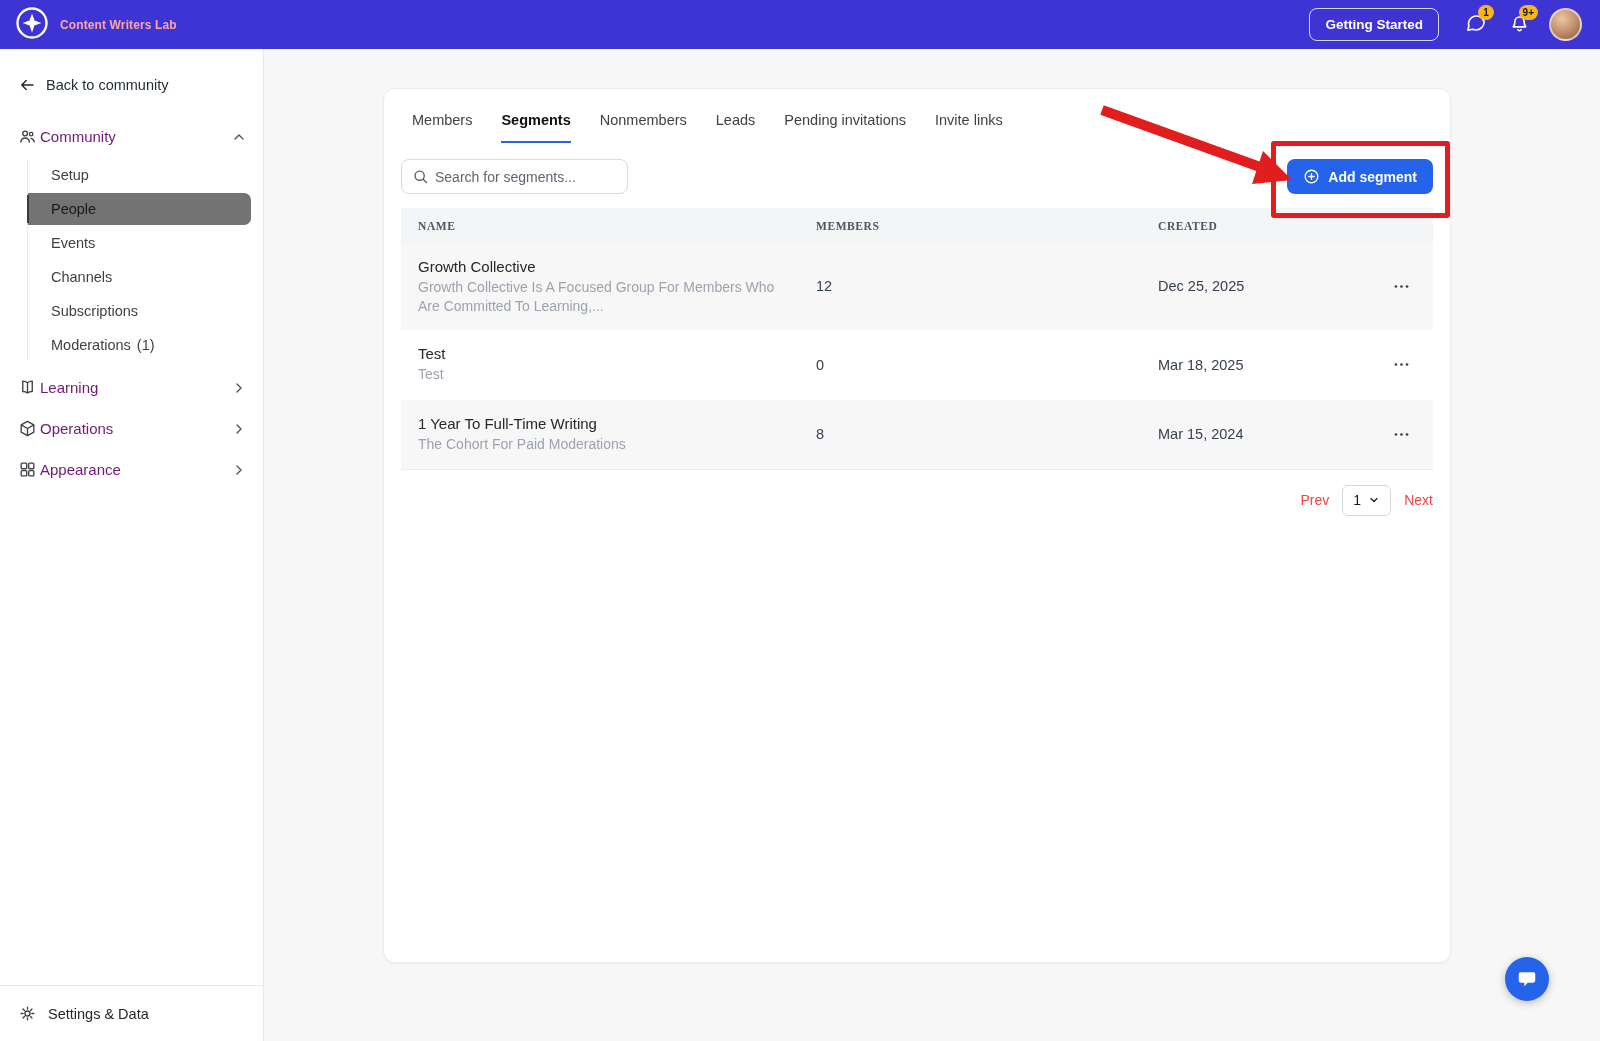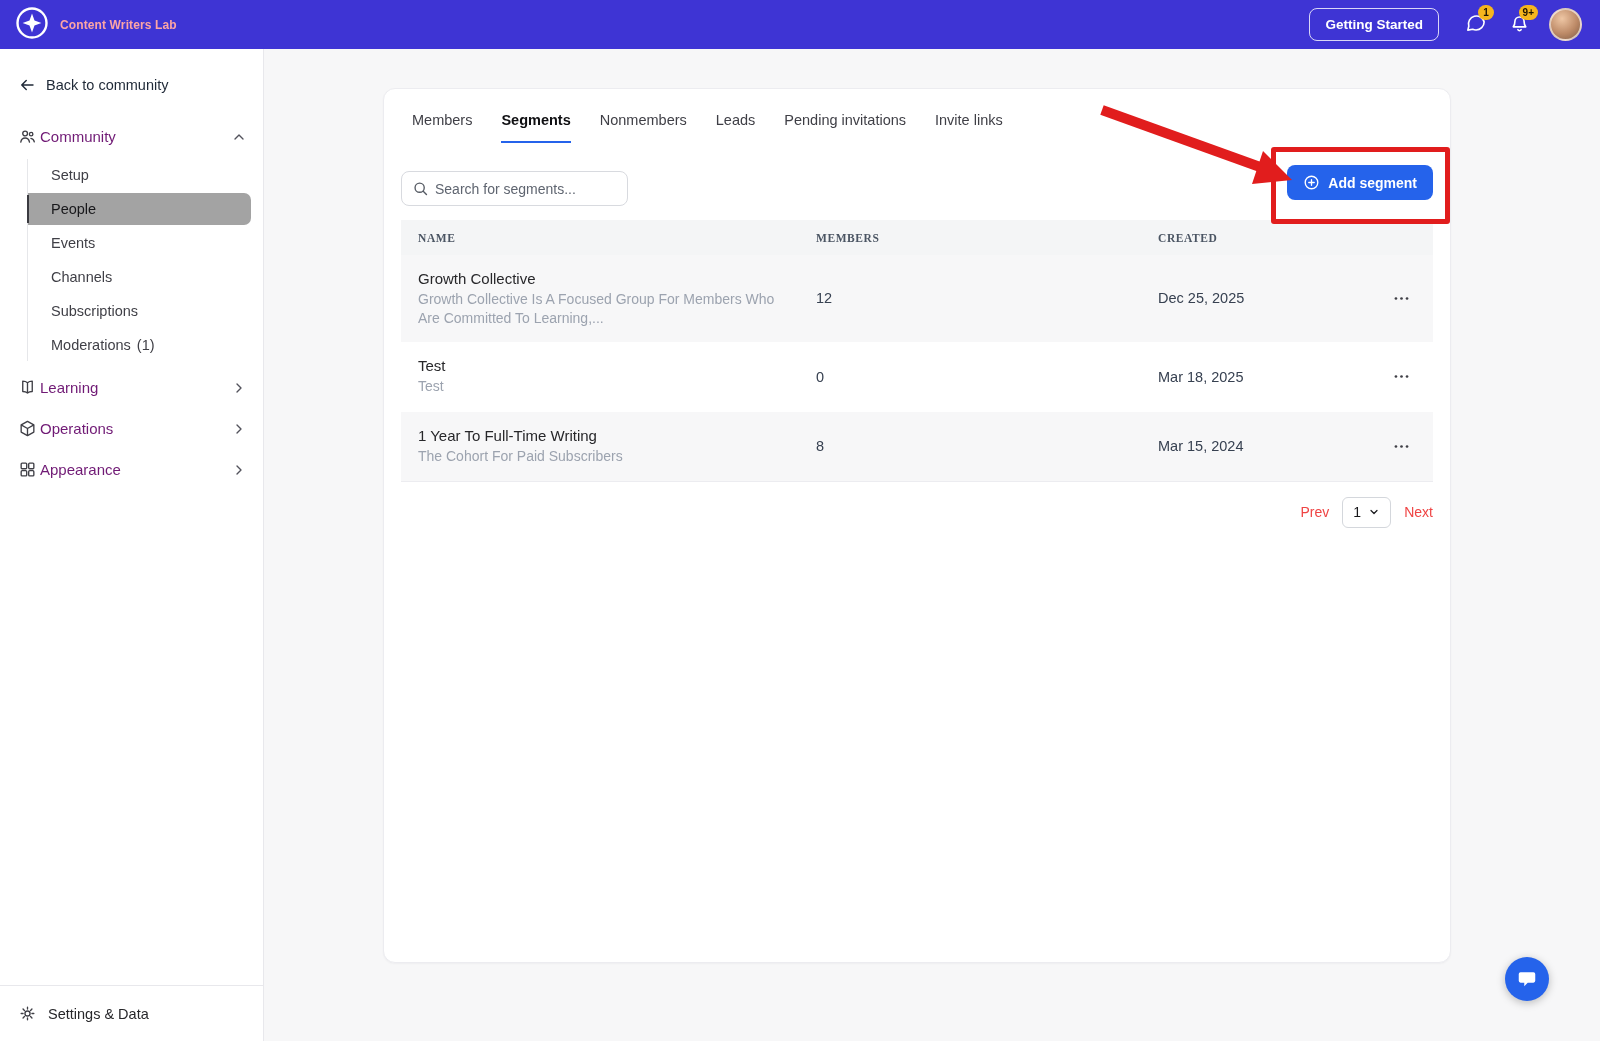--- a/index.html
+++ b/index.html
@@ -21,34 +21,34 @@
   .layout { display:flex; height:992px; }
   .sidebar { width:264px; background:#fff; border-right:1px solid #e8e8ec; display:flex; flex-direction:column; }
   .back-link { display:flex; align-items:center; gap:10px; padding:27px 16px 10px 18px; font-size:14.5px; font-weight:500; color:#1f2937; cursor:pointer; }
   .nav { flex:1; padding-top:12px; }
   .nav-group { display:flex; align-items:center; gap:3px; padding:11px 16px 11px 18px; font-size:15px; font-weight:500; color:#701a75; cursor:pointer; }
   .nav-group .grow { flex:1; }
   .nav-ico { display:flex; align-items:center; color:#3f3f46; }
   .chev { display:flex; align-items:center; color:#52525b; }
   .subnav { margin:2px 0 6px 27px; border-left:1px solid #e6e7ea; padding-right:12px; }
   .subitem { position:relative; display:flex; align-items:center; gap:6px; padding:8px 10px 8px 23px; margin:2px 0; font-size:14.5px; color:#3f3f46; border-radius:0 7px 7px 0; cursor:pointer; }
-  .subitem.active { background:#a3a3a3; color:#18181b; }
+  .subitem.active { background:#737373; color:#18181b; }
   .subitem.active::before { content:""; position:absolute; left:-1px; top:2px; bottom:2px; width:2px; background:#3a3a40; }
   .sidebar-footer { border-top:1px solid #e8e8ec; padding:18px 16px 18px 18px; display:flex; align-items:center; gap:11px; font-size:14.5px; font-weight:500; color:#27272a; cursor:pointer; }
 
   
   .content { position:relative; flex:1; height:100%; overflow:hidden; }
   .card { position:relative; width:1068px; height:875px; margin:39px 149px 0 119px; background:#fff; border:1px solid #ececf0; border-radius:12px; box-shadow:0 1px 2px rgba(16,24,40,.04); }
 
   .tabs { display:flex; gap:29px; padding:23px 28px 0 28px; }
   .tab { font-size:14.5px; font-weight:500; color:#3f3f46; padding-bottom:13px; border-bottom:2.5px solid transparent; cursor:pointer; white-space:nowrap; }
   .tab.active { color:#0f0f12; font-weight:600; border-bottom-color:#2563eb; }
 
   .toolbar { display:flex; align-items:center; justify-content:space-between; margin:16px 17px 0 17px; }
-  .search-wrap { position:relative; width:227px;margin-top:12px; }
+  .search-wrap { position:relative; width:227px; }
   .search-wrap svg { position:absolute; left:11px; top:9px; }
   .search-input { width:100%; height:35px; border:1px solid #d8dadf; border-radius:8px; padding:0 10px 0 33px; font-family:inherit; font-size:14px; color:#111; outline:none; }
   .search-input::placeholder { color:#5f6570; }
 
   .add-wrap { position:relative; }
   .btn-add { display:flex; align-items:center; gap:8px; height:35px; padding:0 16px; background:#2563eb; color:#fff; border:none; border-radius:8px; font-family:inherit; font-size:14px; font-weight:600; cursor:pointer; }
   .annot-box { position:absolute; left:-16px; right:-17px; top:-18px; bottom:-24px; border:5px solid #e11d1d; border-radius:3px; pointer-events:none; z-index:9; }
 
   .tbl { margin:14px 17px 0 17px; }
   .thead, .trow { display:grid; grid-template-columns:398px 342px 1fr 56px; }
@@ -297,21 +297,21 @@
                   <circle cx="12" cy="12" r="1.7"></circle>
                   <circle cx="19" cy="12" r="1.7"></circle>
                 </svg>
             </button>
           </div>
         </div>
 
         <div class="trow">
           <div class="td name-cell">
             <div class="row-name">1 Year To Full-Time Writing</div>
-            <div class="row-desc">The Cohort For Paid Subscribers</div>
+            <div class="row-desc">The Cohort For Paid Moderations</div>
           </div>
           <div class="td">8</div>
           <div class="td">Mar 15, 2024</div>
           <div class="td actions">
             <button class="more-btn">
               <svg width="19" height="19" viewBox="0 0 24 24" fill="#3f3f46">
                   <circle cx="5" cy="12" r="1.7"></circle>
                   <circle cx="12" cy="12" r="1.7"></circle>
                   <circle cx="19" cy="12" r="1.7"></circle>
                 </svg>

